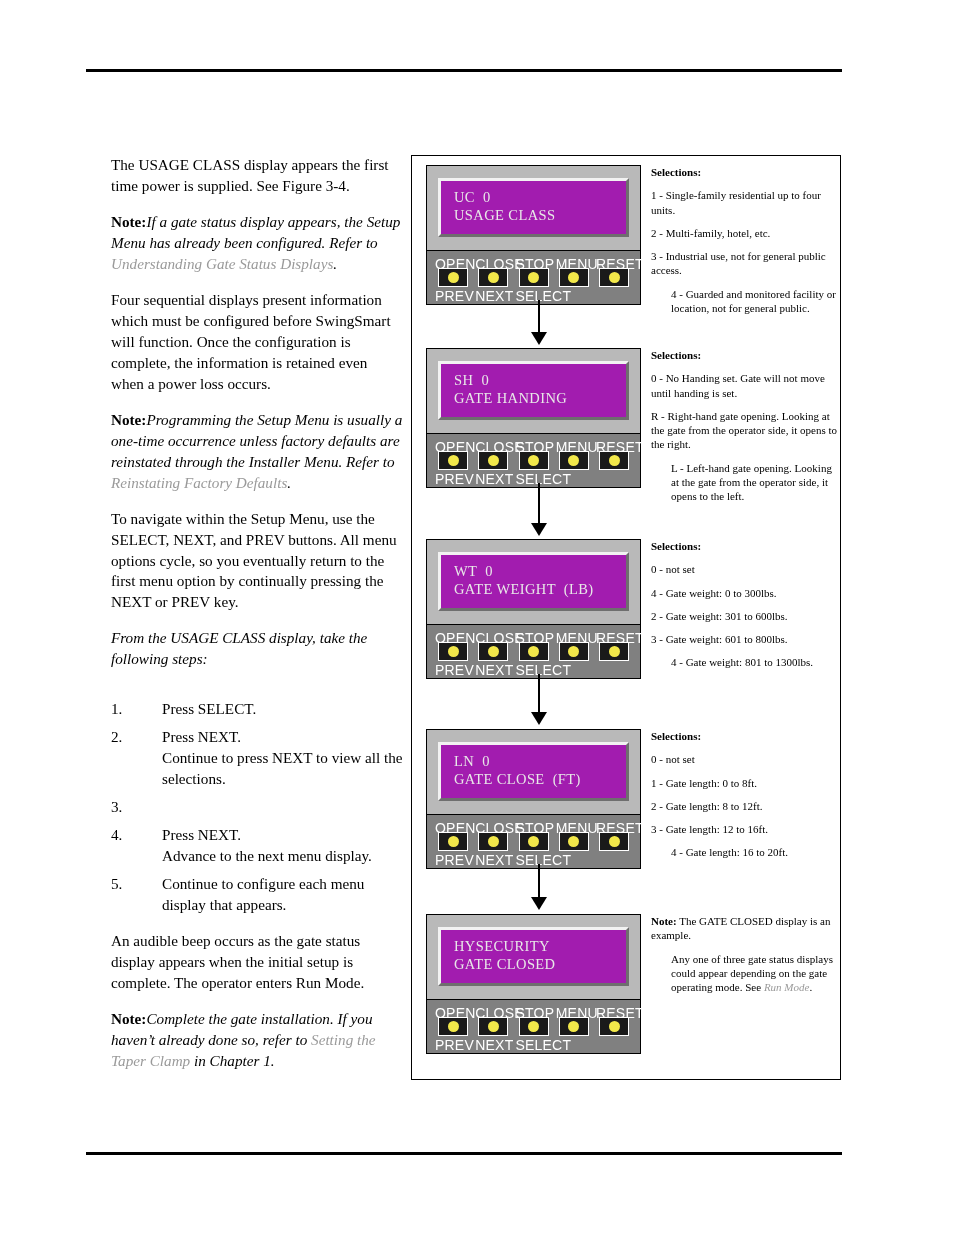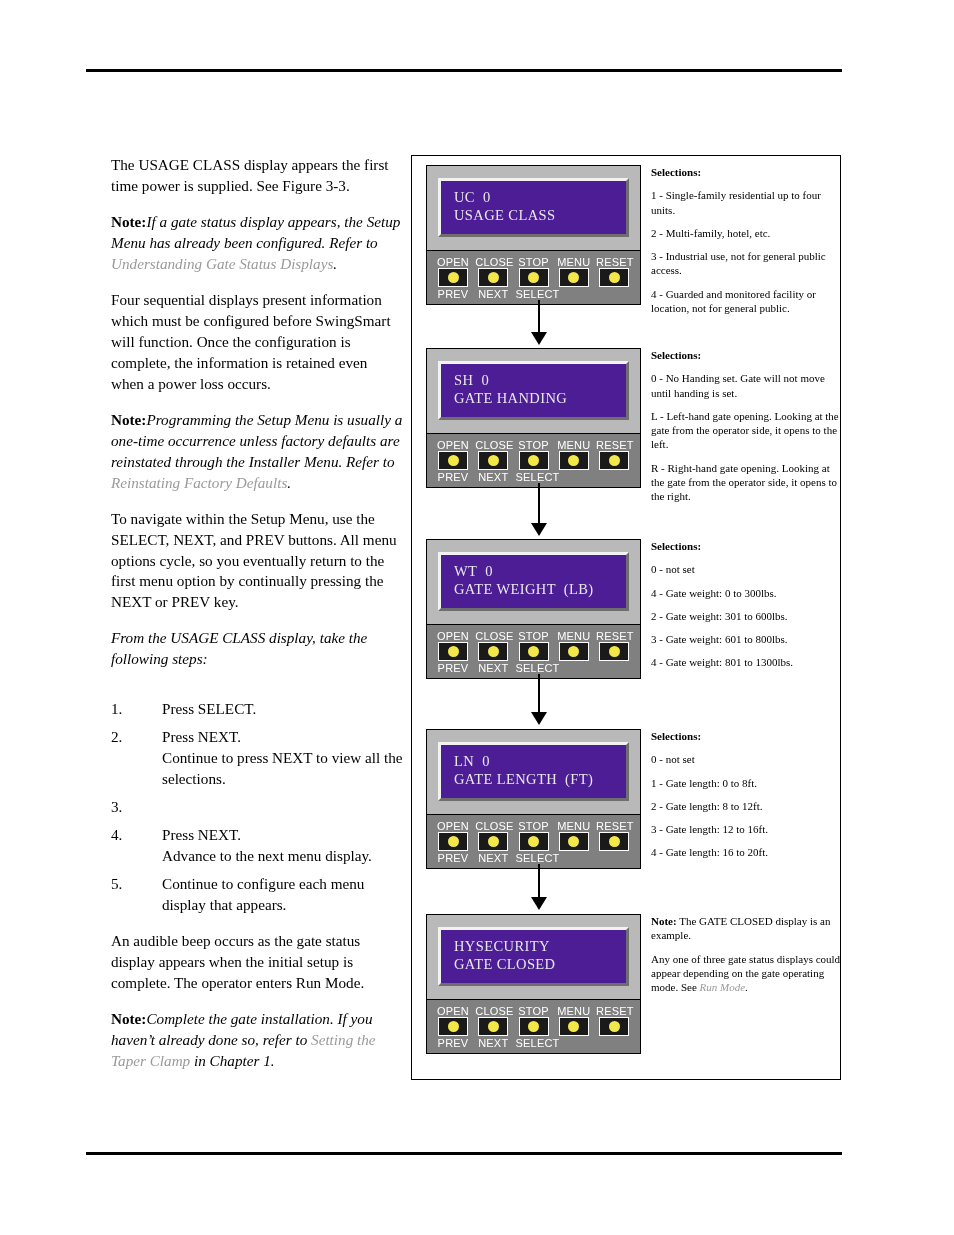--- a/index.html
+++ b/index.html
@@ -103,21 +103,21 @@
     width: 215px;
     background: #b9b9b9;
     border: 1.6px solid #000000;
     box-sizing: border-box;
   }
   .panel-screen-area {
     padding: 12px 11px 13px 11px;
     background: #b9b9b9;
   }
   .lcd {
-    background: #4c1d95;
+    background: #a21caf;
     border-top: 3px solid #f2f2f2;
     border-left: 3px solid #f2f2f2;
     border-right: 3px solid #6e6e6e;
     border-bottom: 3px solid #6e6e6e;
     padding: 7px 10px 9px 13px;
     min-height: 44px;
     box-sizing: border-box;
   }
   .lcd-line {
     color: #e8e8e8;
@@ -134,21 +134,21 @@
     padding: 5px 8px 5px 8px;
     display: flex;
     justify-content: space-between;
   }
   .key {
     width: 36px;
     text-align: center;
   }
   .key-top, .key-bottom {
     font-family: "Liberation Sans", sans-serif;
-    font-size: 11px;
+    font-size: 14px;
     color: #ffffff;
     letter-spacing: 0.2px;
     line-height: 1.25;
     height: 11px;
   }
   .key-bottom { margin-top: 1px; }
   .key-btn {
     width: 30px;
     height: 19px;
     margin: 1px auto 0 auto;
@@ -192,32 +192,32 @@
     left: 239px;
     width: 190px;
     font-size: 11px;
     line-height: 1.3;
   }
   .side-heading {
     font-weight: bold;
     margin: 0 0 9px 0;
   }
   .side-item { margin: 0 0 9px 0; }
-  .side-item:last-child { margin-bottom: 0; }
+  .side-item:last-child { margin-bottom: 0; margin-left: 20px; }
 </style>
 </head>
 <body>
 
 <div class="page-rule top"></div>
 <div class="page-rule bottom"></div>
 
 <div class="text-column">
 
   <p class="para">
-    <span>The USAGE CLASS display appears the first time power is supplied. See Figure 3-3.</span>
+    <span>The USAGE CLASS display appears the first time power is supplied. See Figure 3-4.</span>
   </p>
 
   <p class="para">
     <span class="note-label">Note:</span><span class="note-body">If a gate status display appears, the Setup Menu has already been configured. Refer to </span><span class="xref">Understanding Gate Status Displays</span><span class="note-body">.</span>
   </p>
 
   <p class="para">
     <span>Four sequential displays present information which must be configured before SwingSmart will function. Once the configuration is complete, the information is retained even when a power loss occurs.</span>
   </p>
 
@@ -381,22 +381,22 @@
             <div class="key-btn">
                 <span class="key-led"></span>
               </div>
             <div class="key-bottom"></div>
           </div>
         </div>
       </div>
       <div class="side-note">
         <p class="side-heading">Selections:</p>
         <p class="side-item">0 - No Handing set. Gate will not move until handing is set.</p>
+        <p class="side-item">R - Right-hand gate opening. Looking at the gate from the operator side, it opens to the right.</p>
         <p class="side-item">L - Left-hand gate opening. Looking at the gate from the operator side, it opens to the left.</p>
-        <p class="side-item">R - Right-hand gate opening. Looking at the gate from the operator side, it opens to the right.</p>
       </div>
       <div class="arrow" style="top:135px;">
         <div class="arrow-shaft" style="height:40px;"></div>
         <div class="arrow-head"></div>
       </div>
     </div>
 
     <div class="stage stage-3">
       <div class="panel">
         <div class="panel-screen-area">
@@ -455,21 +455,21 @@
         <div class="arrow-shaft" style="height:38px;"></div>
         <div class="arrow-head"></div>
       </div>
     </div>
 
     <div class="stage stage-4">
       <div class="panel">
         <div class="panel-screen-area">
           <div class="lcd">
             <div class="lcd-line">LN  0</div>
-            <div class="lcd-line">GATE LENGTH  (FT)</div>
+            <div class="lcd-line">GATE CLOSE  (FT)</div>
           </div>
         </div>
         <div class="keypad">
           <div class="key">
             <div class="key-top">OPEN</div>
             <div class="key-btn">
                 <span class="key-led"></span>
               </div>
             <div class="key-bottom">PREV</div>
           </div>

